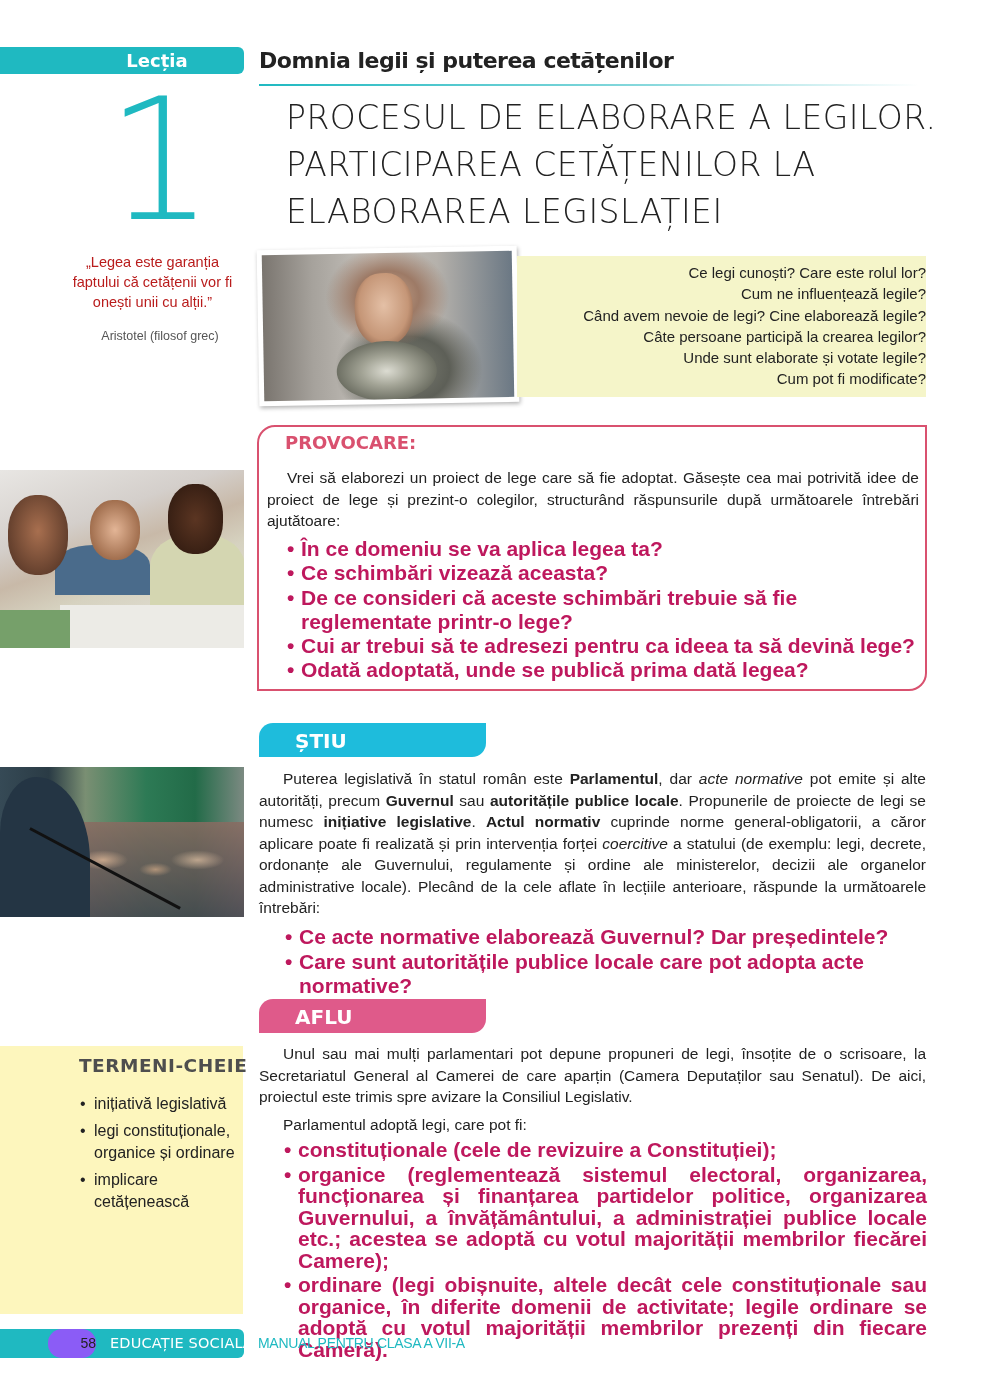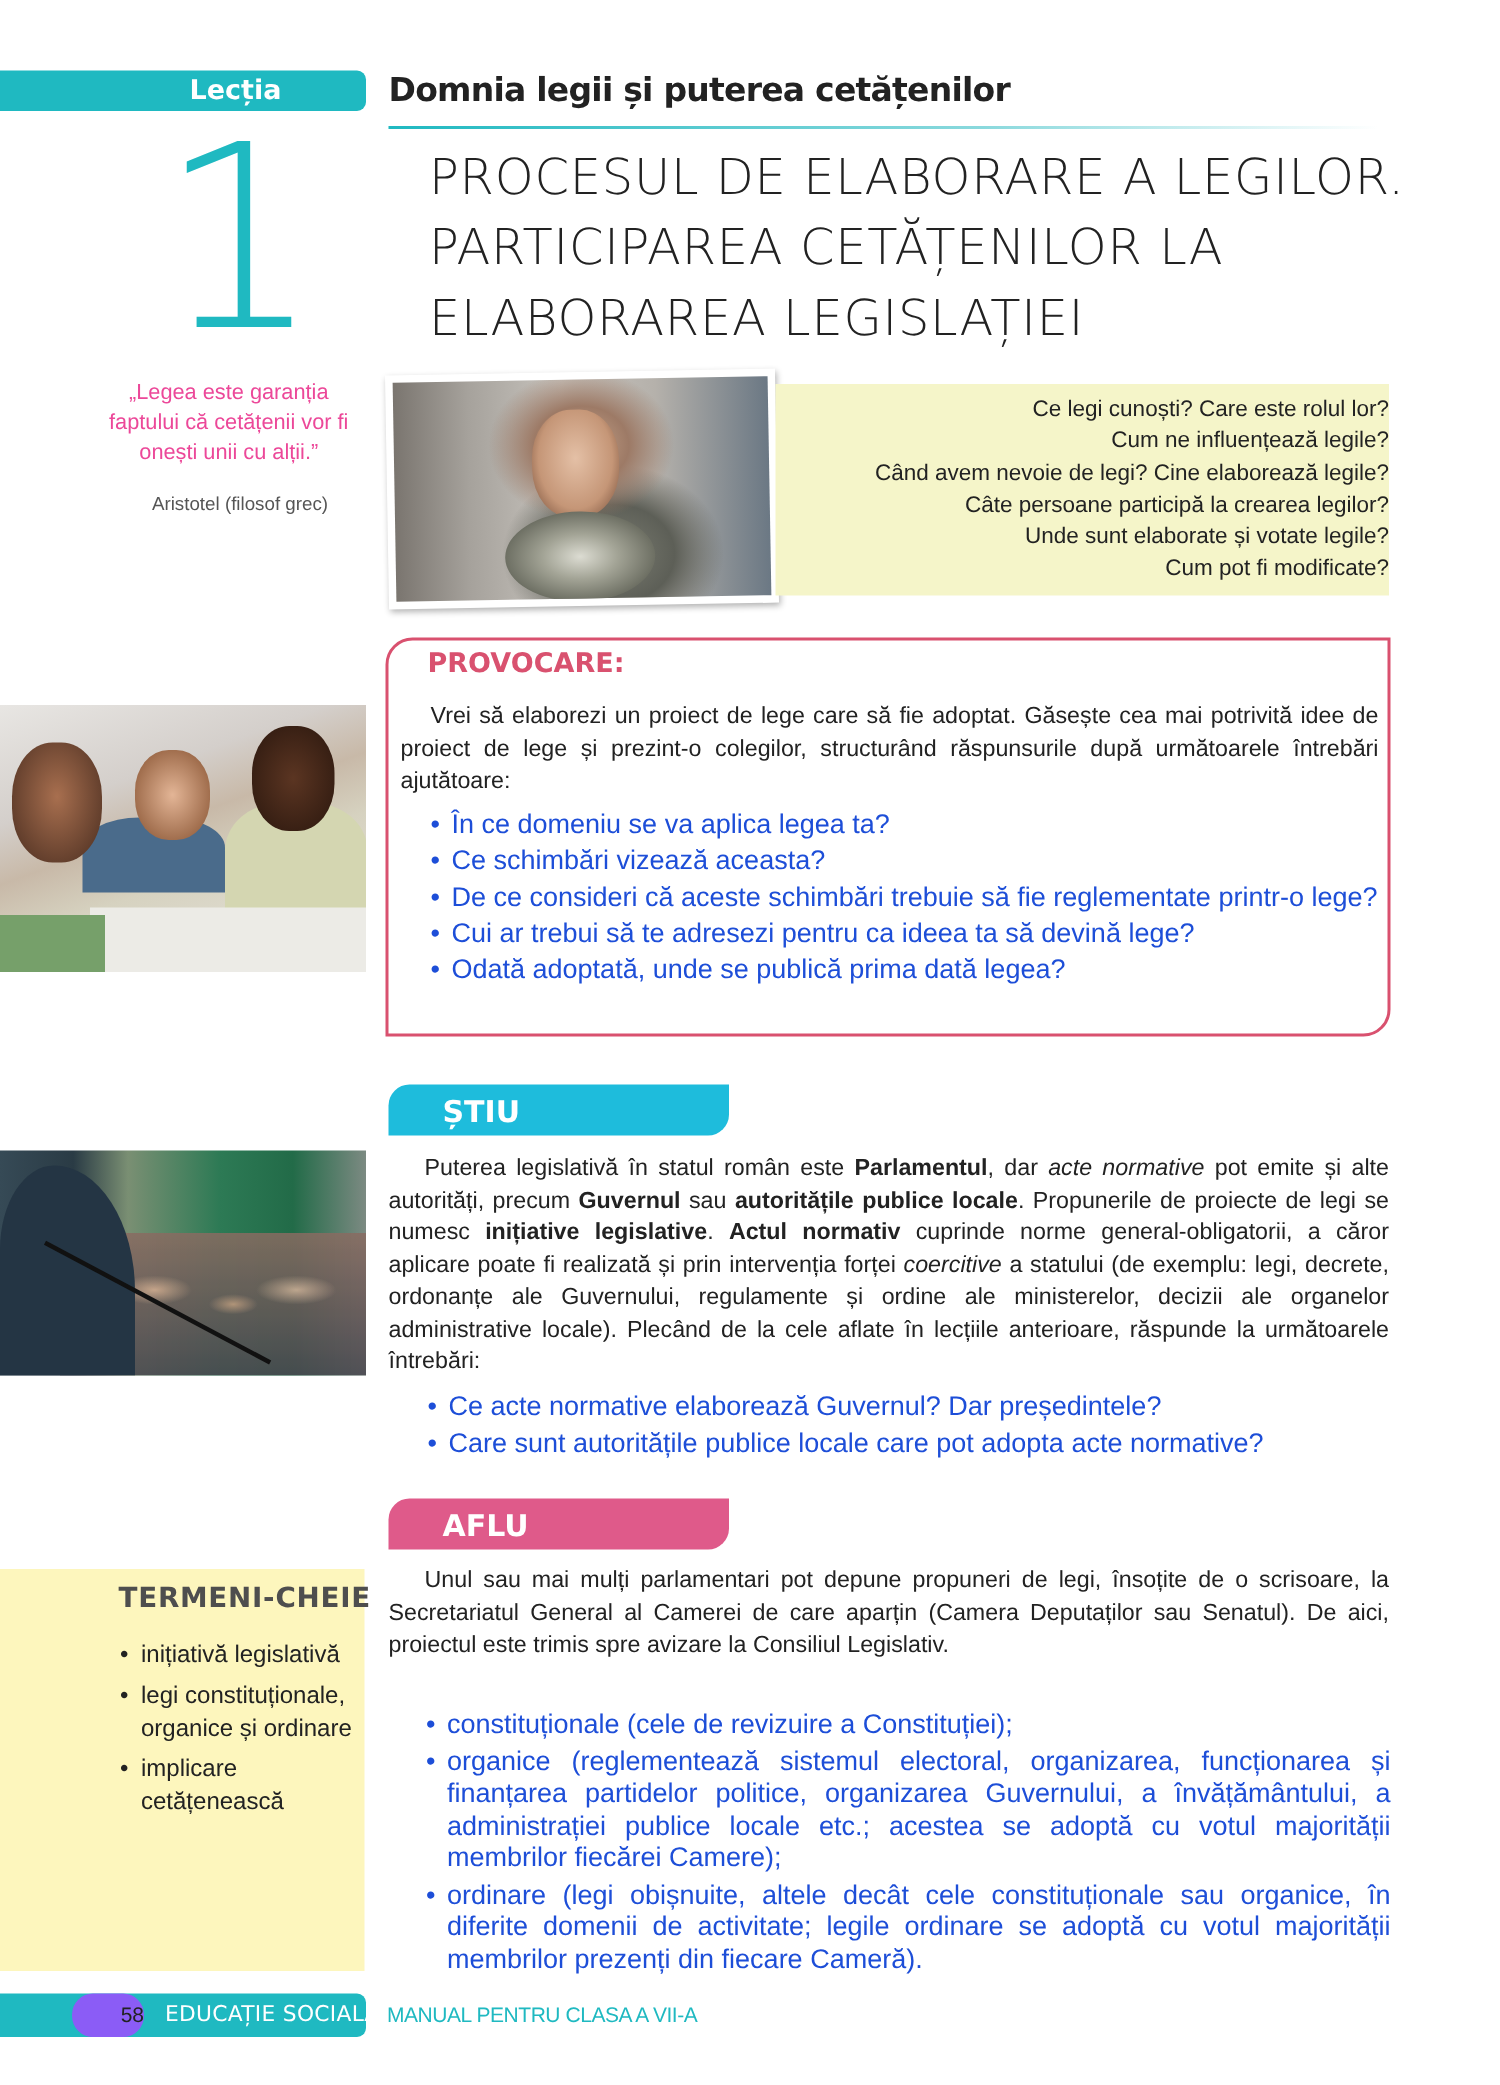--- a/index.html
+++ b/index.html
@@ -10,21 +10,21 @@
 
   
   .lesson-tab { left: 0; top: 47px; width: 244px; height: 27px; background: #1fb9c1; border-radius: 0 6px 6px 0; color: #fff; font-family: "DejaVu Sans", sans-serif; font-weight: bold; font-size: 18px; text-align: center; line-height: 27px; padding-left: 70px; }
   .lesson-number { left: 100px; top: 80px; width: 120px; text-align: center; color: #1fb9c1; font-family: "DejaVu Sans", sans-serif; font-size: 170px; line-height: 160px; font-weight: 300; }
   .subtitle { left: 259px; top: 48px; font-family: "DejaVu Sans", sans-serif; font-weight: bold; font-size: 22px; color: #222; letter-spacing: -0.5px; }
   .subtitle-line { left: 259px; top: 84px; width: 660px; height: 2px; background: linear-gradient(to right, #1fb9c1 0%, #8ad9dd 60%, rgba(255,255,255,0) 100%); }
   .main-title { left: 259px; top: 94px; font-family: "DejaVu Sans", sans-serif; font-weight: 200; font-size: 33px; line-height: 47px; color: #222; letter-spacing: 0.5px; width: 700px; margin-left: 27px; }
   .main-title div { white-space: nowrap; }
 
   
-  .quote { left: 70px; top: 252px; width: 165px; text-align: center; color: #ec4899; font-size: 14.5px; line-height: 20px; }
+  .quote { left: 70px; top: 252px; width: 165px; text-align: center; color: #b91c1c; font-size: 14.5px; line-height: 20px; }
   .quote-author { left: 70px; top: 329px; width: 180px; text-align: center; color: #555; font-size: 12.5px; }
 
   
   .photo1-frame { left: 258px; top: 248px; width: 260px; height: 156px; background: #fff; box-shadow: 1px 2px 4px rgba(0,0,0,0.3); transform: rotate(-1deg); padding: 5px; }
   .photo1 { width: 100%; height: 100%; background: radial-gradient(ellipse at 50% 30%, #c9a58b 0%, #9d7a66 18%, rgba(120,110,100,0) 35%), radial-gradient(ellipse at 58% 80%, #7b7d72 0%, #5d5f57 20%, rgba(0,0,0,0) 36%), linear-gradient(to right, #7a756f 0%, #a6a29c 20%, #c8c4be 45%, #b5b1ab 70%, #6b7884 100%); position: relative; overflow: hidden; }
   .megaphone { position: absolute; left: 73px; top: 88px; width: 100px; height: 60px; background: radial-gradient(ellipse at 50% 50%, #dcdcd2 0%, #a3a496 35%, #6e7064 70%); border-radius: 50%; }
   .face { position: absolute; left: 92px; top: 20px; width: 58px; height: 72px; border-radius: 45%; background: radial-gradient(ellipse at 50% 45%, #e4c0a6 0%, #c59677 60%, #6b4532 100%); }
 
   
   .questions-box { left: 517px; top: 256px; width: 409px; height: 141px; background: #f5f5c9; padding-top: 6px; text-align: right; }
@@ -37,21 +37,21 @@
   .photo2 .kid3 { position: absolute; left: 168px; top: 14px; width: 55px; height: 70px; border-radius: 45%; background: radial-gradient(ellipse at 50% 50%, #5b3522 0%, #2f1a10 90%); }
   .photo2 .shirt { position: absolute; left: 150px; top: 65px; width: 95px; height: 80px; background: #d4d6b1; border-radius: 40% 40% 0 0; }
   .photo2 .jacket { position: absolute; left: 55px; top: 75px; width: 95px; height: 50px; background: #4a6b8b; border-radius: 40% 40% 0 0; }
   .photo2 .book { position: absolute; left: 0; top: 140px; width: 70px; height: 40px; background: #76a06a; }
   .photo2 .table { position: absolute; left: 60px; top: 135px; width: 190px; height: 45px; background: #ecebe6; }
 
   .provocare-box { left: 257px; top: 425px; width: 670px; height: 266px; border: 2px solid #d9516f; border-radius: 18px 0 18px 0; }
   .provocare-title { left: 285px; top: 432px; color: #d9516f; font-family: "DejaVu Sans", sans-serif; font-weight: bold; font-size: 18px; }
   .provocare-text { left: 267px; top: 467px; width: 652px; font-size: 15.5px; line-height: 21.5px; color: #222; text-align: justify; text-indent: 20px; }
   .provocare-list { left: 285px; top: 537px; width: 640px; }
-  .bullet-item { font-size: 18px; line-height: 24.3px; color: #1d4ed8; padding-left: 16px; position: relative; }
+  .bullet-item { font-size: 21px; line-height: 24.3px; color: #be185d; padding-left: 16px; position: relative; font-weight: bold; }
   .bullet-item::before { content: "•"; position: absolute; left: 2px; top: 0; }
 
   
   .section-tab { width: 227px; height: 34px; border-radius: 14px 0 14px 0; color: #fff; font-family: "DejaVu Sans", sans-serif; font-weight: bold; font-size: 20px; line-height: 36px; padding-left: 36px; }
   .stiu-tab { left: 259px; top: 723px; background: #1ebcdc; }
   .aflu-tab { left: 259px; top: 999px; background: #df5a8a; }
 
   .photo3 { left: 0; top: 767px; width: 244px; height: 150px; background: linear-gradient(90deg, #364a56 0%, #2a3b45 20%, #7a8f73 35%, #2d7a55 60%, #226b48 80%, #7c8a82 100%); overflow: hidden; }
   .photo3 .crowd { position: absolute; left: 40px; top: 55px; width: 210px; height: 95px; background: radial-gradient(ellipse at 30% 40%, #d7aa90 0%, rgba(0,0,0,0) 12%), radial-gradient(ellipse at 55% 50%, #c89980 0%, rgba(0,0,0,0) 10%), radial-gradient(ellipse at 75% 40%, #d8b09a 0%, rgba(0,0,0,0) 12%), linear-gradient(180deg, #8a6c62 0%, #4a4750 100%); opacity: 0.85; }
   .photo3 .man { position: absolute; left: 0; top: 10px; width: 90px; height: 140px; background: #243544; border-radius: 40% 60% 0 0; }
@@ -149,20 +149,21 @@
 <div class="abs section-tab aflu-tab">AFLU</div>
 <div class="abs terms-box"></div>
 <div class="abs terms-title">TERMENI-CHEIE</div>
 <div class="abs terms-list">
   <div class="terms-item">inițiativă legislativă</div>
   <div class="terms-item">legi constituționale, organice și ordinare</div>
   <div class="terms-item">implicare cetățenească</div>
 </div>
 <div class="abs aflu-text">
   <p>Unul sau mai mulți parlamentari pot depune propuneri de legi, însoțite de o scrisoare, la Secretariatul General al Camerei de care aparțin (Camera Deputaților sau Senatul). De aici, proiectul este trimis spre avizare la Consiliul Legislativ.</p>
+  <p>Parlamentul adoptă legi, care pot fi:</p>
 </div>
 <div class="abs aflu-list">
   <div class="bullet-item">constituționale (cele de revizuire a Constituției);</div>
   <div class="bullet-item">organice (reglementează sistemul electoral, organizarea, funcționarea și finanțarea partidelor politice, organizarea Guvernului, a învățământului, a administrației publice locale etc.; acestea se adoptă cu votul majorității membrilor fiecărei Camere);</div>
   <div class="bullet-item">ordinare (legi obișnuite, altele decât cele constituționale sau organice, în diferite domenii de activitate; legile ordinare se adoptă cu votul majorității membrilor prezenți din fiecare Cameră).</div>
 </div>
 
 <div class="abs footer-bar"></div>
 <div class="abs footer-page">58</div>
 <div class="abs footer-subject">EDUCAȚIE SOCIALĂ</div>

